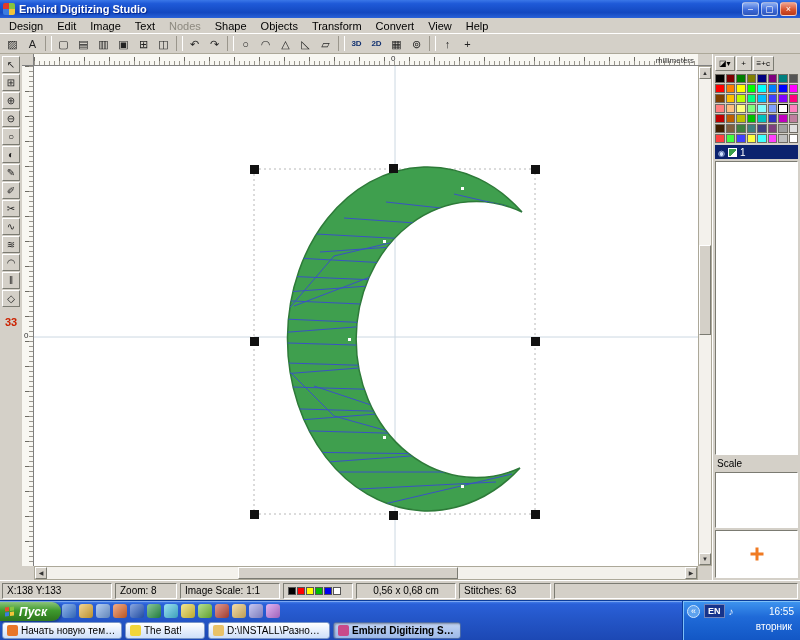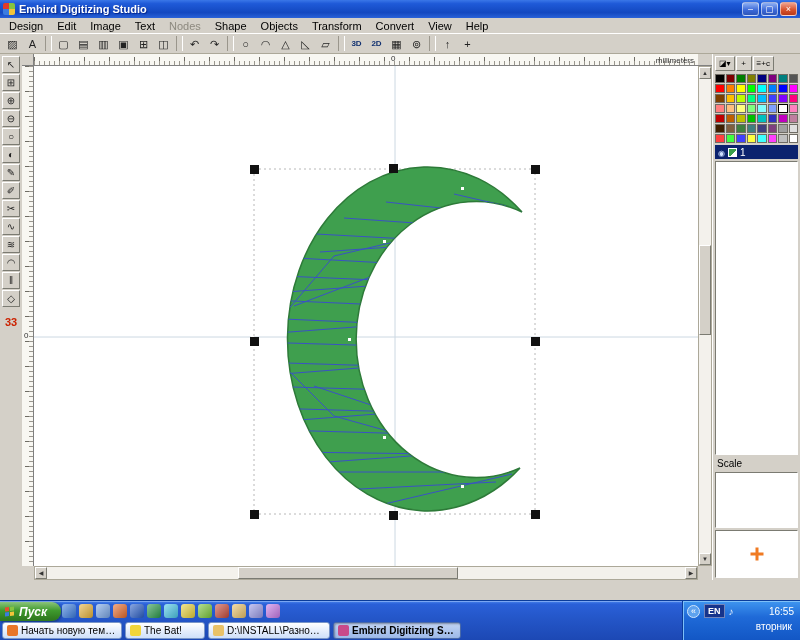--- a/index.html
+++ b/index.html
@@ -377,20 +377,36 @@
       <span>1</span>
     </div>
     <div class="objects-list"></div>
     <div class="parts-label">Scale</div>
     <div class="parts-panel"></div>
     <div class="preview-panel">
       <span class="preview-plus"></span>
     </div>
   </div>
 
+  <div class="statusbar">
+    <span class="spanel sp-coords">X:138 Y:133</span>
+    <span class="spanel sp-zoom">Zoom: 8</span>
+    <span class="spanel sp-scale">Image Scale: 1:1</span>
+    <span class="spanel sp-swatches">
+        <span class="ssw" style="background: rgb(0, 0, 0);"></span>
+        <span class="ssw" style="background: rgb(255, 0, 0);"></span>
+        <span class="ssw" style="background: rgb(255, 255, 0);"></span>
+        <span class="ssw" style="background: rgb(0, 187, 0);"></span>
+        <span class="ssw" style="background: rgb(0, 0, 238);"></span>
+        <span class="ssw" style="background: rgb(255, 255, 255);"></span>
+      </span>
+    <span class="spanel sp-size">0,56 x 0,68 cm</span>
+    <span class="spanel sp-stitches">Stitches: 63</span>
+    <span class="spanel sp-fill"></span>
+  </div>
 
   <div class="taskbar">
     <button class="start">
       <span class="flag"></span>
       <span>Пуск</span>
     </button>
     <div class="qlaunch">
         <button class="ql" style="background: linear-gradient(135deg, rgba(255, 255, 255, 0.45), rgba(0, 0, 0, 0.2)), rgb(58, 125, 224);"></button>
         <button class="ql" style="background: linear-gradient(135deg, rgba(255, 255, 255, 0.45), rgba(0, 0, 0, 0.2)), rgb(232, 179, 58);"></button>
         <button class="ql" style="background: linear-gradient(135deg, rgba(255, 255, 255, 0.45), rgba(0, 0, 0, 0.2)), rgb(122, 167, 232);"></button>

